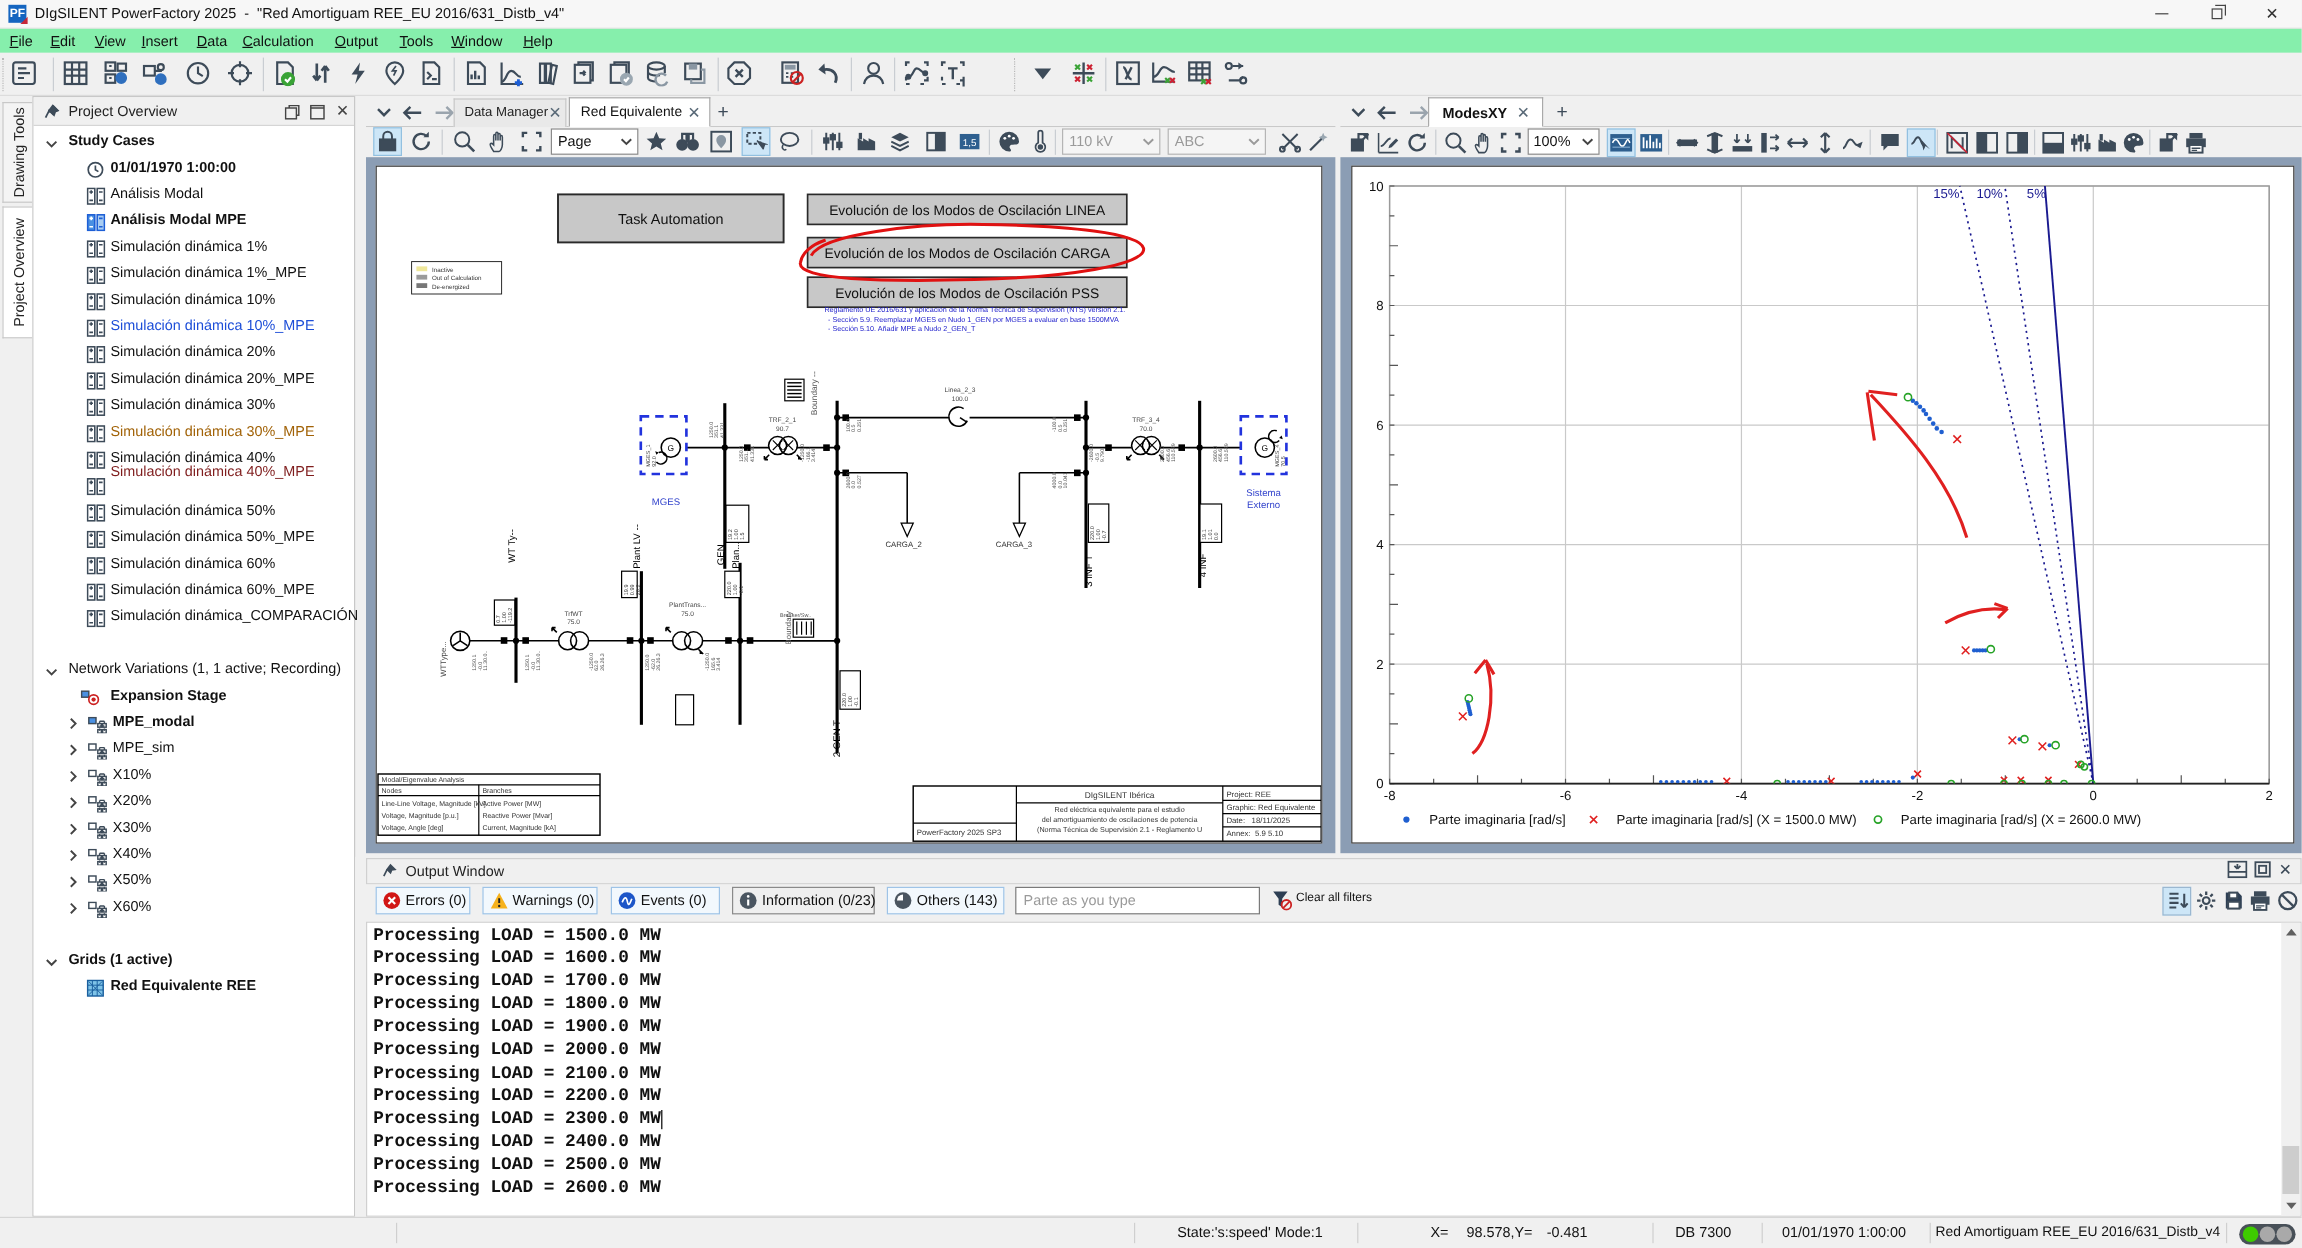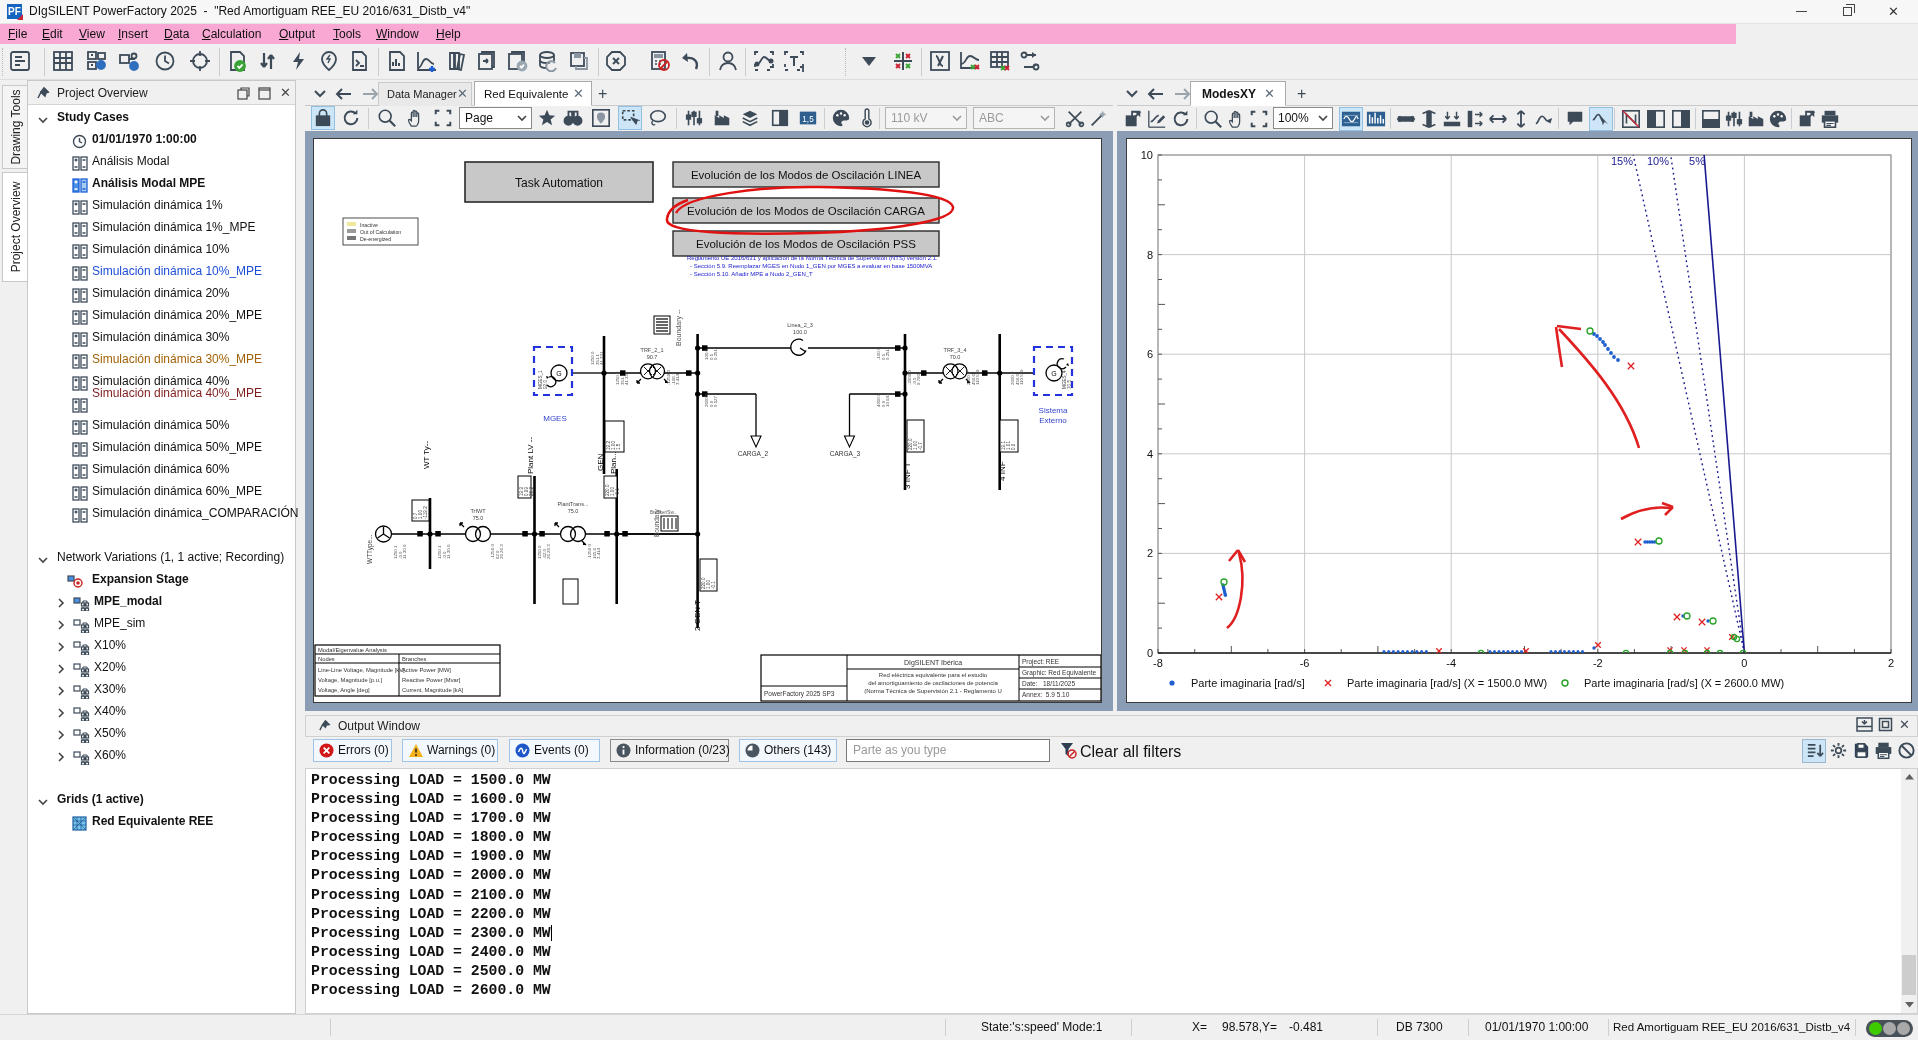--- a/index.html
+++ b/index.html
@@ -13,21 +13,21 @@
 <div class="abs" style="left:0;top:0;width:1918px;height:24px;background:#f7f7f7;border-bottom:1px solid #e3e3e3">
 <div class="abs" style="left:7px;top:4px;width:15px;height:15px;background:#1565c0"></div>
 <div class="abs" style="left:7px;top:4px;width:15px;height:15px;color:#fff;font-size:10px;font-weight:bold;text-align:center;line-height:15px">PF</div>
 <div class="abs" style="left:17px;top:14px;width:0;height:0;border-left:6px solid transparent;border-bottom:6px solid #c62838"></div>
 <div class="abs" style="left:29px;top:4px;font-size:12px;color:#111">DIgSILENT PowerFactory 2025&nbsp; -&nbsp; "Red Amortiguam REE_EU 2016/631_Distb_v4"</div>
 <div class="abs" style="left:1796px;top:11px;width:11px;height:1px;background:#444"></div>
 <div class="abs" style="left:1843px;top:7px;width:9px;height:9px;border:1px solid #444;background:#f7f7f7"></div>
 <div class="abs" style="left:1846px;top:4px;width:9px;height:9px;border:1px solid #444;border-bottom:none;border-left:none"></div>
 <div class="abs" style="left:1888px;top:5px;font-size:13px;color:#333;line-height:13px">✕</div>
 </div>
-<div class="abs" style="left:0;top:24px;width:1736px;height:20px;background:#f9a8d4">
+<div class="abs" style="left:0;top:24px;width:1918px;height:20px;background:#86efac">
 <div class="abs" style="left:8px;top:3px;font-size:12px;color:#111"><u>F</u>ile</div>
 <div class="abs" style="left:42px;top:3px;font-size:12px;color:#111"><u>E</u>dit</div>
 <div class="abs" style="left:79px;top:3px;font-size:12px;color:#111"><u>V</u>iew</div>
 <div class="abs" style="left:118px;top:3px;font-size:12px;color:#111"><u>I</u>nsert</div>
 <div class="abs" style="left:164px;top:3px;font-size:12px;color:#111"><u>D</u>ata</div>
 <div class="abs" style="left:202px;top:3px;font-size:12px;color:#111"><u>C</u>alculation</div>
 <div class="abs" style="left:279px;top:3px;font-size:12px;color:#111"><u>O</u>utput</div>
 <div class="abs" style="left:333px;top:3px;font-size:12px;color:#111"><u>T</u>ools</div>
 <div class="abs" style="left:376px;top:3px;font-size:12px;color:#111"><u>W</u>indow</div>
 <div class="abs" style="left:436px;top:3px;font-size:12px;color:#111"><u>H</u>elp</div>
@@ -1606,21 +1606,21 @@
 <div class="abs" style="left:764px;top:743px;font-size:12px;color:#111">Others (143)</div>
 <div class="abs" style="left:846px;top:739px;width:204px;height:23px;background:#fff;border:1px solid #7a7a7a"></div>
 <div class="abs" style="left:853px;top:743px;font-size:12px;color:#9a9a9a">Parte as you type</div>
 <div class="ic" style="left:1059px;top:741px">
     <svg width="18" height="18" viewBox="0 0 18 18">
       <path d="M2 2h12l-4.5 6v7l-3-2V8z" fill="#2e3f54"></path>
       <circle cx="13" cy="13" r="4" fill="none" stroke="#c22" stroke-width="1.5"></circle>
       <path d="M10.2 15.8l5.6-5.6" stroke="#c22" stroke-width="1.5"></path>
     </svg>
   </div>
-<div class="abs" style="left:1080px;top:743px;font-size:16px;color:#111">Clear all filters</div>
+<div class="abs" style="left:1080px;top:743px;font-size:10px;color:#111">Clear all filters</div>
 <div class="abs" style="left:1802px;top:739px;width:24px;height:24px;background:#cde6f7;border:1px solid #9ab7d0"></div>
 <div class="ic" style="left:1805px;top:741px;width:19px;height:19px">
     <svg width="19" height="19" viewBox="0 0 20 20" fill="none" stroke="#3d4b59" stroke-width="1.8">
       <path d="M3 4h8M3 8h8M3 12h8M3 16h6" stroke-width="1.8"></path>
       <path d="M16 4v12M16 16l-3-3.5M16 16l3-3.5" stroke-width="1.8"></path>
     </svg>
   </div>
 <div class="ic" style="left:1829px;top:741px;width:19px;height:19px">
     <svg width="19" height="19" viewBox="0 0 20 20" fill="none" stroke="#3d4b59" stroke-width="1.8">
       <circle cx="10" cy="10" r="3"></circle>

